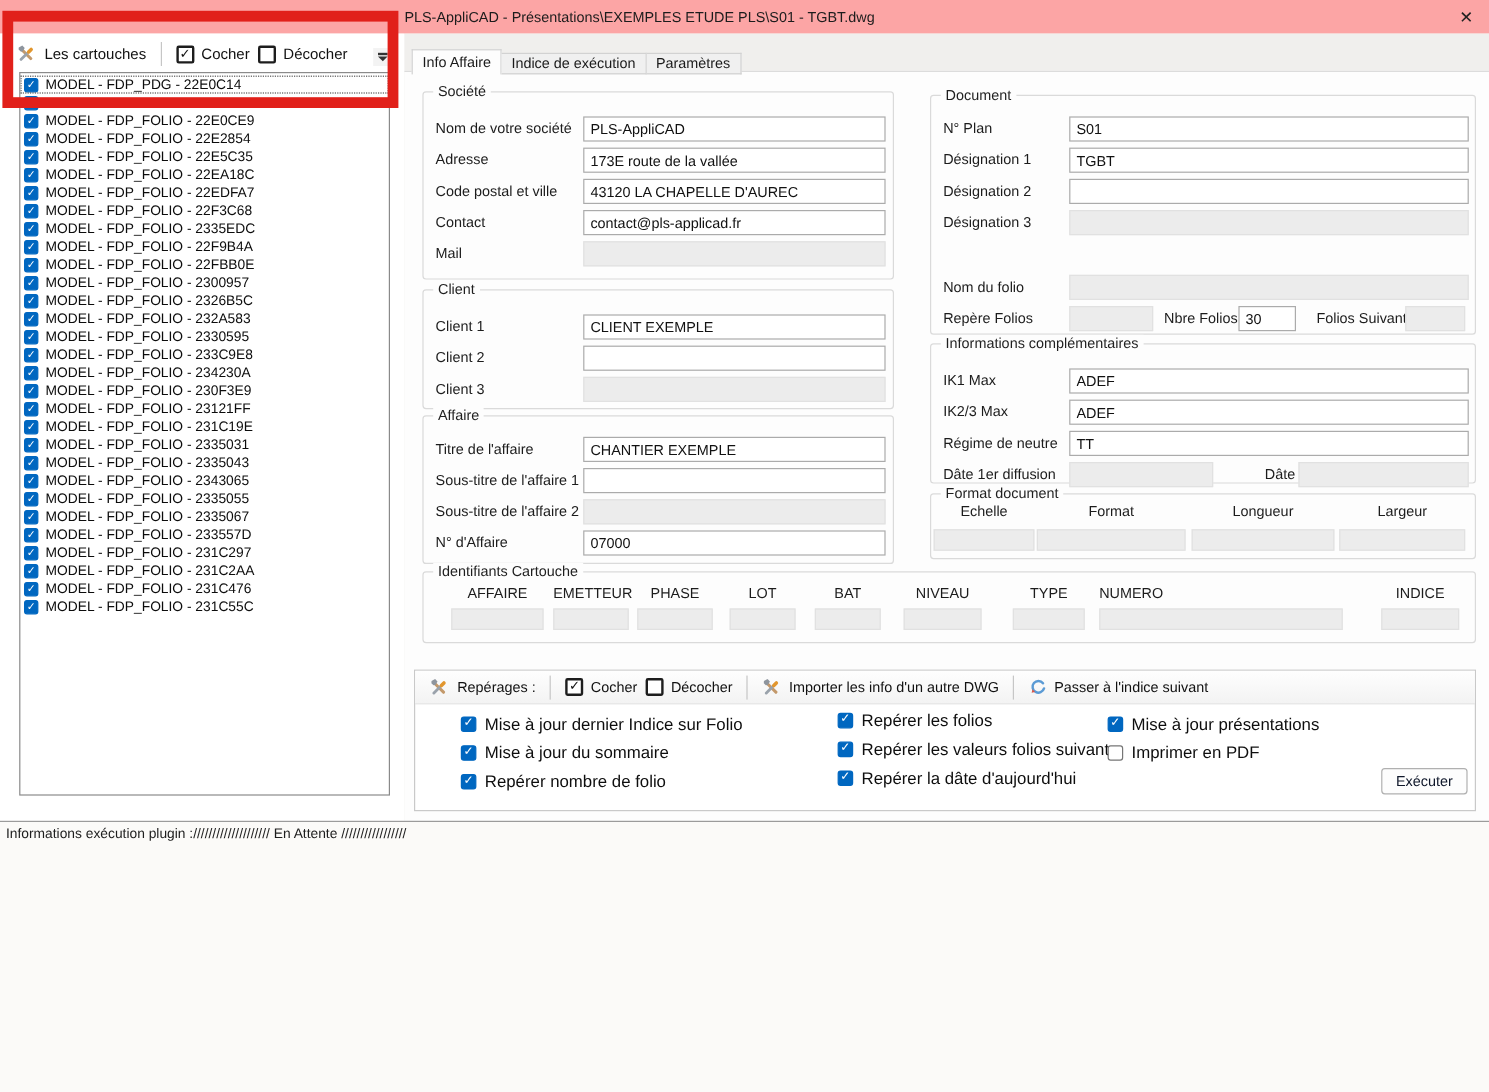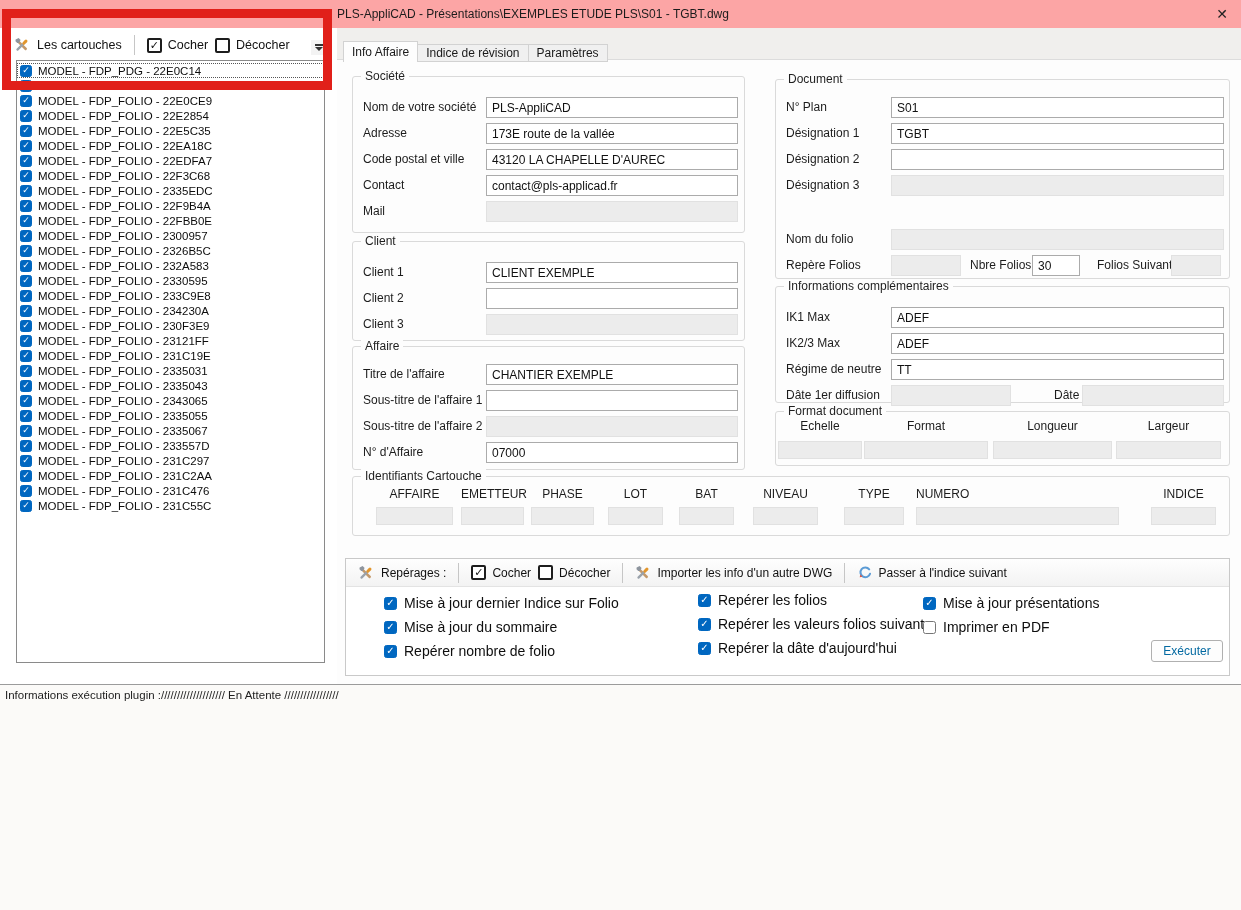--- a/index.html
+++ b/index.html
@@ -58,21 +58,21 @@
   .idf-head { position:absolute; top:10px; font-size:12px; color:#1c1c1c; text-align:center; white-space:nowrap; }
   .idf-fld, .fmt-fld { position:absolute; height:18px; border:1px solid #e1e1e1; background:#ececec; }
   .fmt-head { position:absolute; top:7px; font-size:12px; color:#1c1c1c; text-align:center; white-space:nowrap; }
 
   
   .bottom-panel { position:absolute; left:8px; top:498px; width:885px; height:118px; background:#fff; border:1px solid #c9c9c9; }
   .bp-toolbar { position:absolute; left:0; top:0; right:0; height:28px; border-bottom:1px solid #e3e3e3;
                 background:linear-gradient(#fefefe,#f3f3f3); display:flex; align-items:center; padding-left:12px;
                 gap:7px; font-size:12px; color:#111; }
   .opt { position:absolute; display:flex; align-items:center; gap:7px; font-size:14px; color:#0e0e0e; cursor:pointer; white-space:nowrap; }
-  .btn { position:absolute; border:1px solid #b0b0b0; background:#fdfdfd; border-radius:3px; font-size:12px; color:#0369a1;
+  .btn { position:absolute; border:1px solid #b0b0b0; background:#fdfdfd; border-radius:3px; font-size:12px; color:#0f172a;
          display:flex; align-items:center; justify-content:center; cursor:pointer; }
 
   
   .statusbar { position:absolute; left:0; top:684px; width:1241px; height:226px; background:#fbfaf8; border-top:1px solid #9b9b9b; }
   .status-text { position:absolute; left:5px; top:4px; font-size:11.5px; color:#1d1d1d; white-space:pre; }
 
   
   .annotation { position:absolute; left:2px; top:9px; width:330px; height:81px; border:9px solid #e1201a;
                 z-index:40; pointer-events:none; }
 
@@ -233,21 +233,21 @@
         <div class="list-row">
           <span class="cb11 checked"></span>
           <span class="list-label">MODEL - FDP_FOLIO - 231C55C</span>
         </div>
       </div>
   </div>
 
   <div class="right-region">
     <div class="tabs">
       <div class="tab active">Info Affaire</div>
-      <div class="tab">Indice de révision</div>
+      <div class="tab">Indice de exécution</div>
       <div class="tab">Paramètres</div>
     </div>
 
     <div class="tabpage">
 
       <div class="groupbox" style="left:15px;top:16px;width:393px;height:157px">
         <span class="gb-label">Société</span>
         <div class="frow" style="top:20px">
           <span class="flabel" style="left:0">Nom de votre société</span>
           <input class="fld" style="left: 123px; width: 252px;" value="PLS-AppliCAD">

